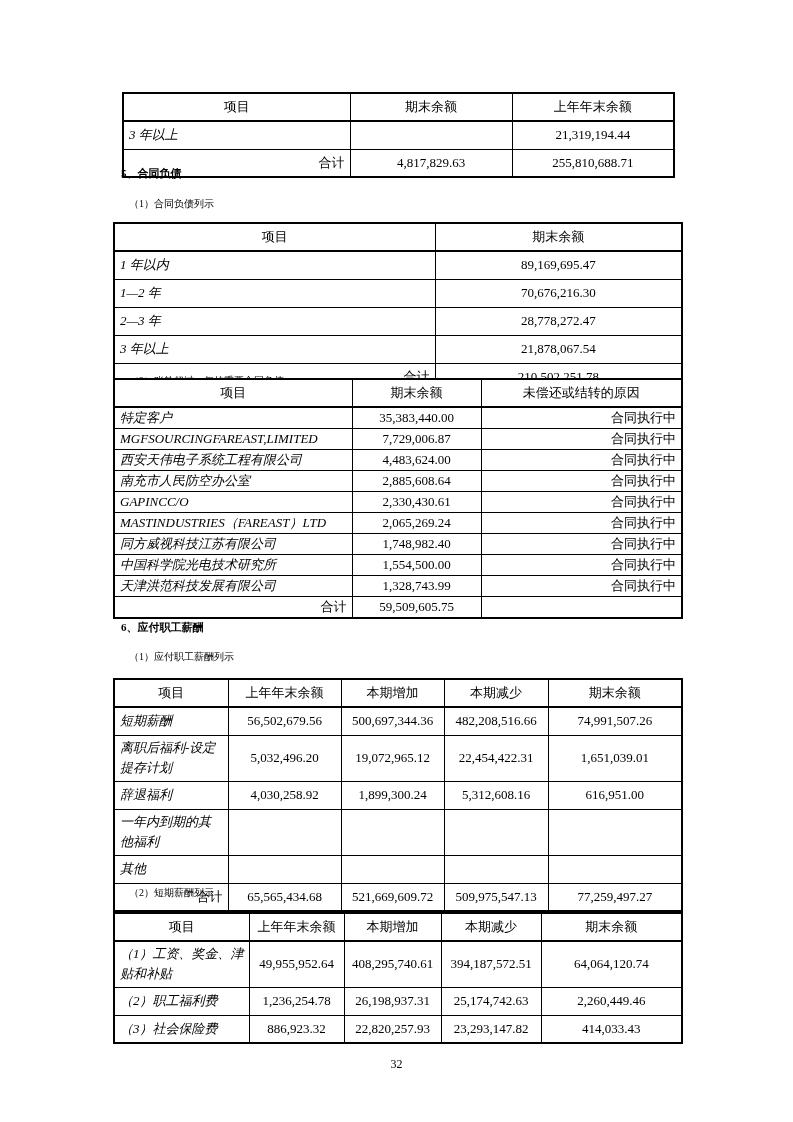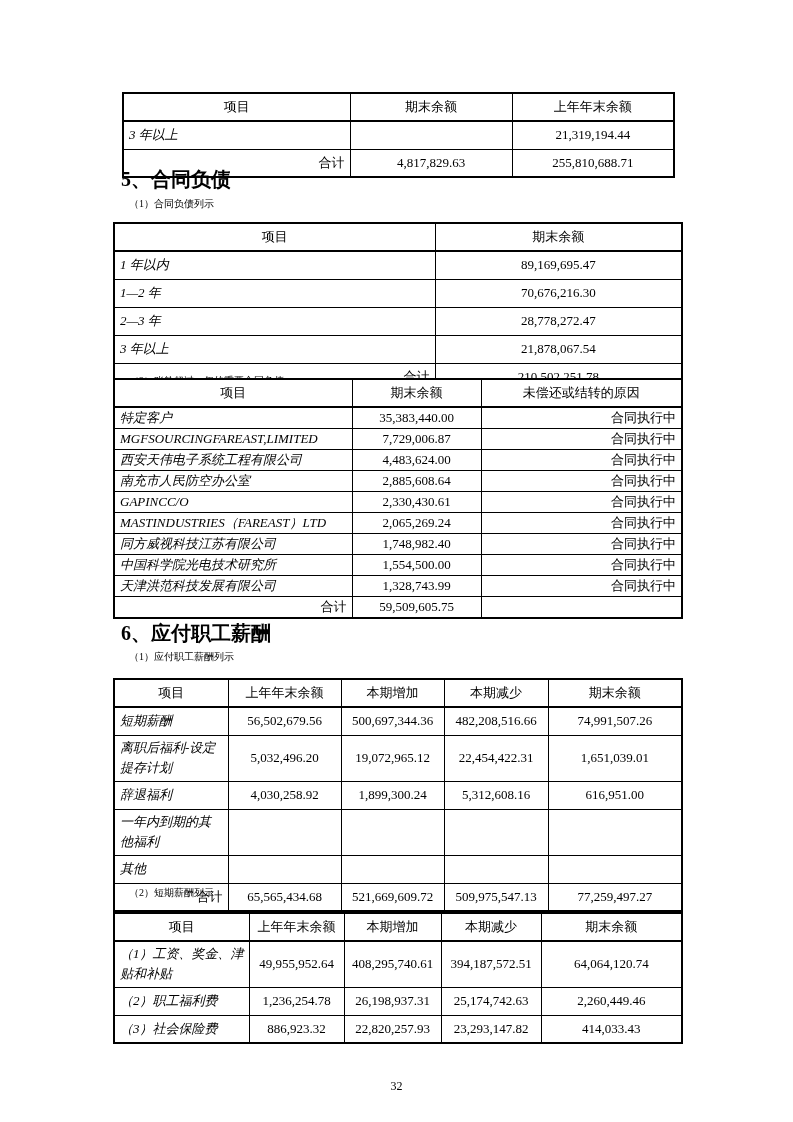--- a/index.html
+++ b/index.html
@@ -17,23 +17,23 @@
     border:1px solid #000; font-size:13px; font-weight:normal;
     padding:0 5px; overflow:hidden; line-height:20px; vertical-align:middle;
   }
   .doc-table thead th { border-bottom:2px solid #000; text-align:center; }
   .doc-table tr { height:28px; }
   .doc-table tr.h21 { height:21px; }
   .doc-table tr.h46 { height:46px; }
   .num { text-align:center; }
   .lbl { text-align:left;font-style:italic; }
   .ctr { text-align:right; }
-  .sec-title { position:absolute; font-size:20px; font-weight:bold; }
+  .sec-title { position:absolute; font-size:11px; font-weight:bold; }
   .sub-title { position:absolute; font-size:10px; }
-  .page-num { position:absolute; top:1079px; left:0; width:100%; text-align:center; font-size:12px; }
+  .page-num { position:absolute; top:1057px; left:0; width:100%; text-align:center; font-size:12px; }
 </style>
 </head>
 <body>
 
 <table class="doc-table" style="left:122px; top:92px; width:551px;">
   <colgroup>
       <col style="width:227px">
       <col style="width:162px">
       <col style="width:162px">
     </colgroup>

